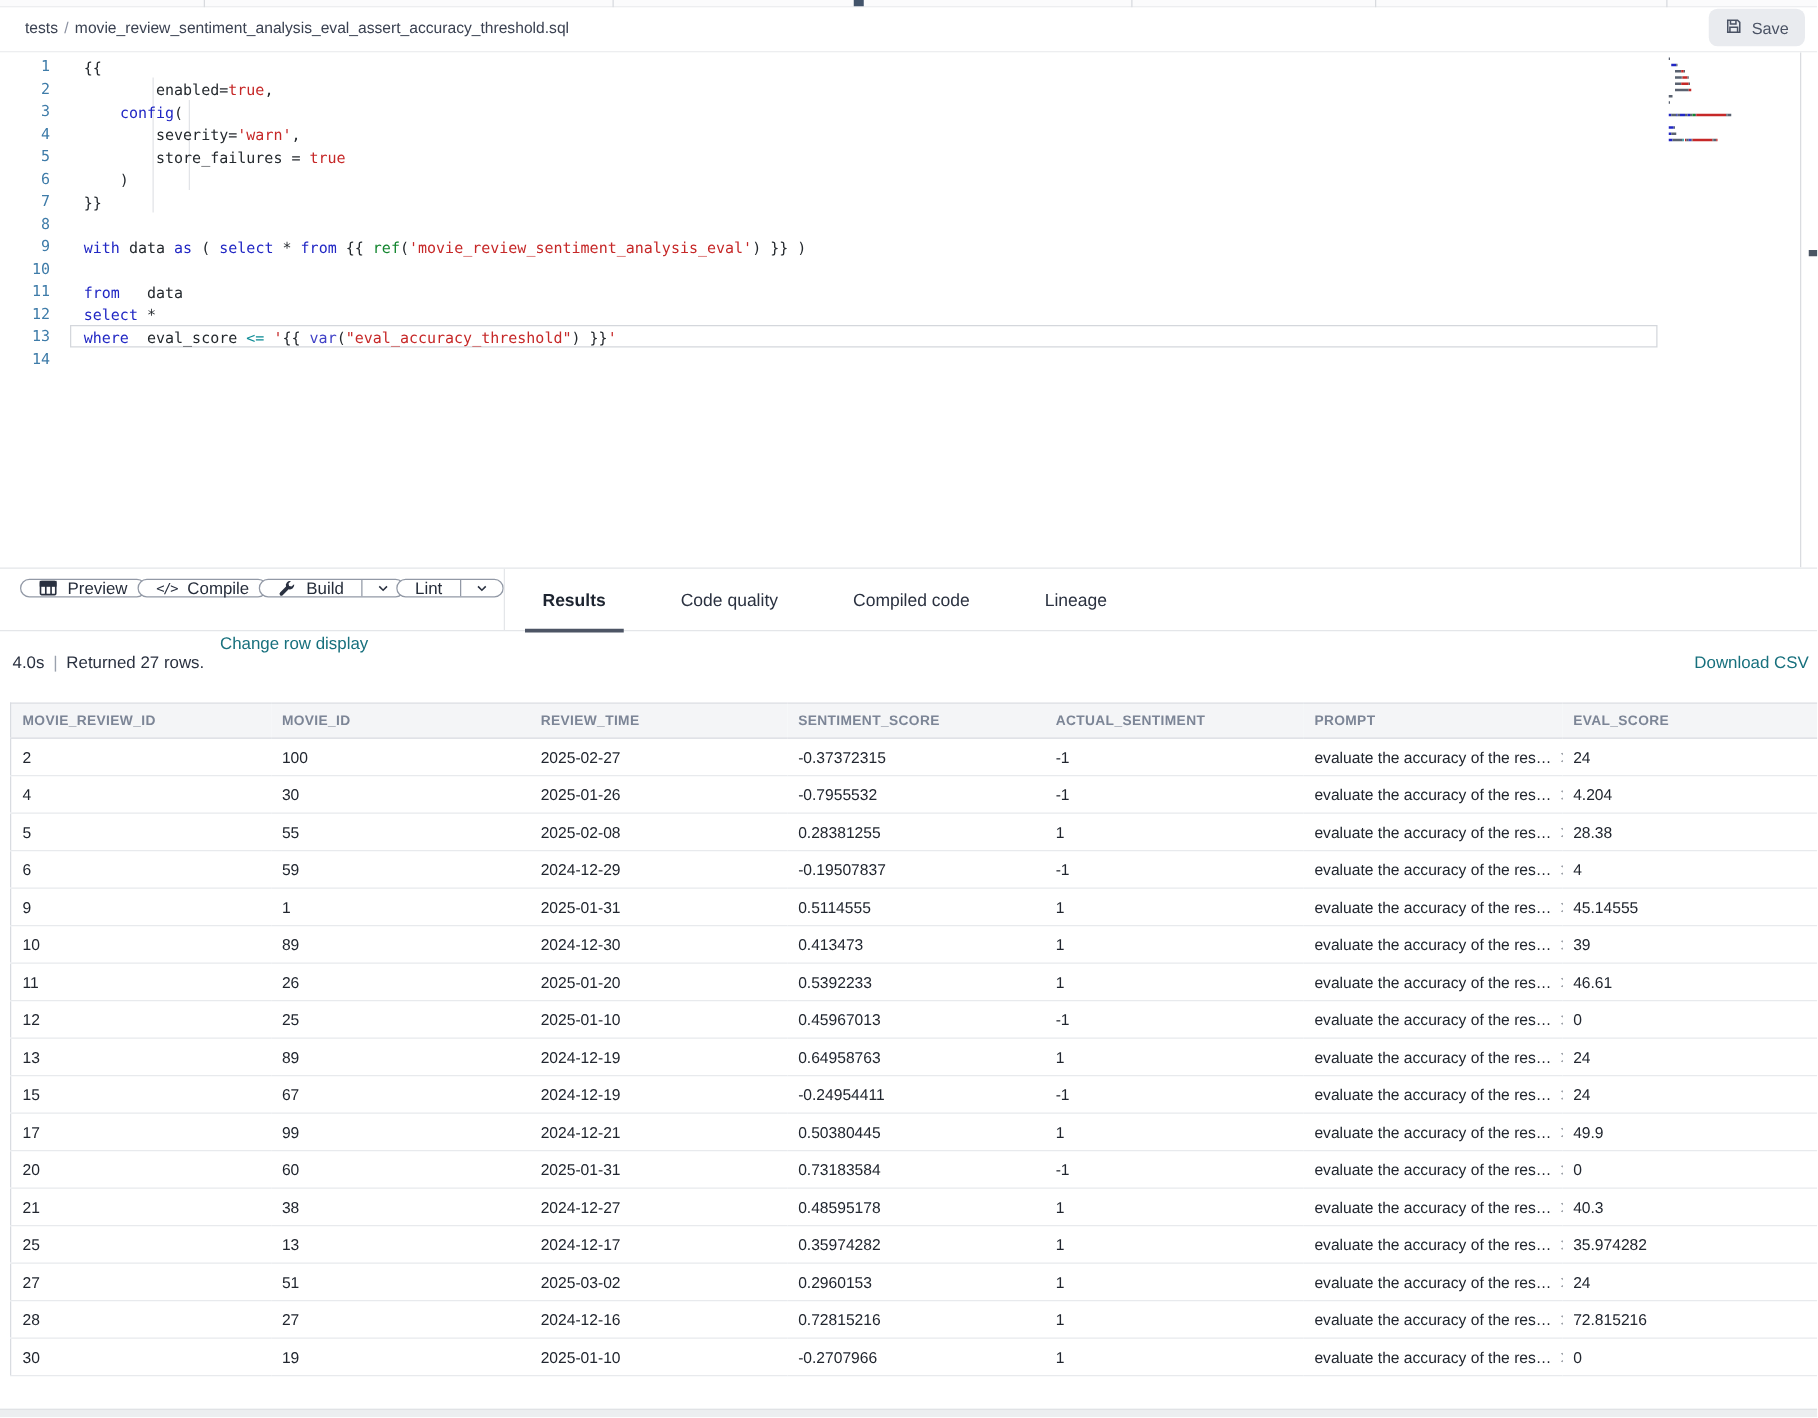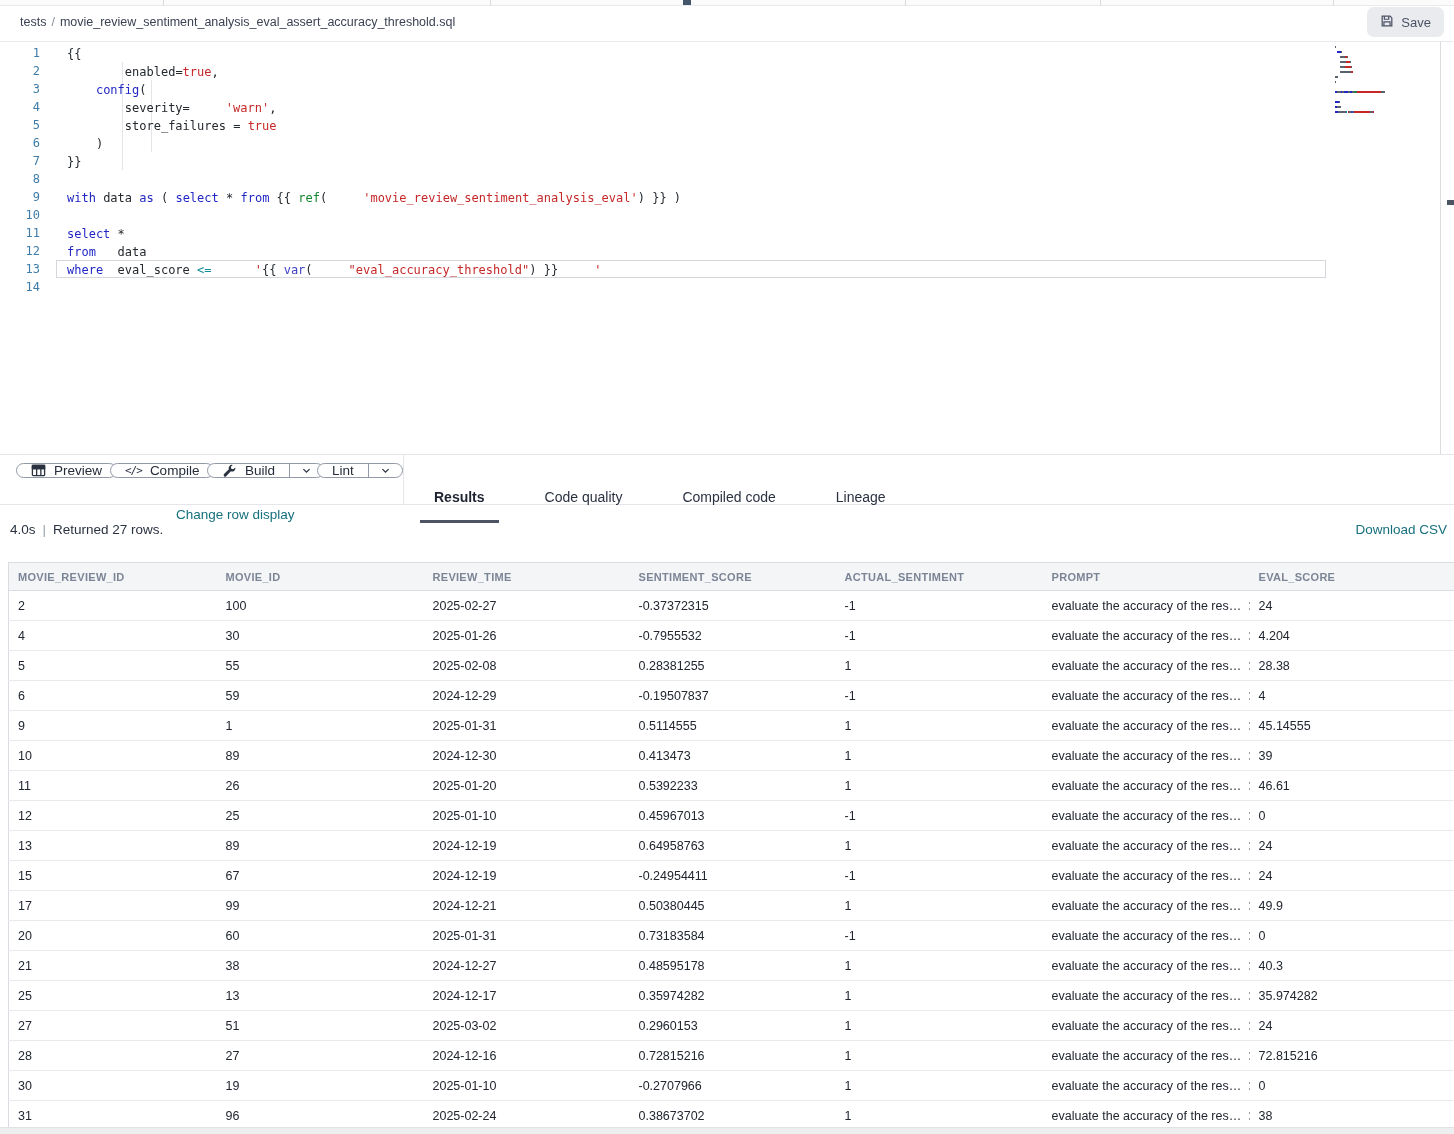--- a/index.html
+++ b/index.html
@@ -18,21 +18,21 @@
   .breadcrumb .sep { color:#8a90a0; margin:0 5px; }
   .save-btn { position:absolute; right:10px; top:1px; height:30px; padding:0 13px; background:#e9ebef; border:none; border-radius:7px; display:flex; align-items:center; gap:7px; font-size:13px; color:#4a5264; font-family:inherit; cursor:pointer; }
 
   
   .editor { position:absolute; left:0; top:42px; width:1454px; height:412px; background:#fff; font-family:"DejaVu Sans Mono","Liberation Mono",monospace; font-size:12px; }
   .gutter { position:absolute; left:0; top:2px; width:40px; }
   .gutter-num { height:18px; line-height:18px; text-align:right; color:#3f7ca9; }
   .code-lines { position:absolute; left:56px; top:2px; width:1270px; }
   .code-line { height:18px; line-height:18px; white-space:pre; padding-left:10px; border:1px solid transparent; }
   .code-line.current { border-color:#d4d7dc; background:#fff; }
-  .tok-p { color:#24292e; } .tok-k { color:#2127c4; } .tok-s { color:#c62828;margin-left:36px; }
+  .tok-p { color:#24292e; } .tok-k { color:#2127c4; } .tok-s { color:#c62828; }
   .tok-a { color:#c62828; } .tok-f { color:#13862f; } .tok-v { color:#4142c7; } .tok-o { color:#0e8c96; }
   .indent-guide { position:absolute; width:1px; background:#e2e4e8; }
   .guide1 { left:122px; top:20px; height:108px; }
   .guide2 { left:151px; top:38px; height:72px; }
 
   
   .minimap { position:absolute; left:1335px; top:4px; width:100px; }
   .mm-line { height:2px; margin-bottom:3px; white-space:nowrap; font-size:0; }
   .mm-line span { display:inline-block; height:2px; vertical-align:top; }
   .editor-divider { position:absolute; left:1440px; top:0; width:1px; height:412px; background:#dadce0; }
@@ -42,21 +42,21 @@
   .toolbar-row { position:absolute; left:0; top:454px; width:1454px; height:51px; background:#fff; border-top:1px solid #e4e6e9; border-bottom:1px solid #e4e6e9; }
   .toolbar-row .vsep { position:absolute; left:403px; top:0; width:1px; height:49px; background:#e4e6e9; }
   .btn { position:absolute; top:8px; height:15px; display:flex; align-items:center; background:#fff; border:1px solid #9299a6; border-radius:8px; font-size:13.5px; color:#252c3a; font-family:inherit; cursor:pointer; }
   .btn .icon { display:flex; align-items:center; margin-right:8px; }
   .btn-main { display:flex; align-items:center; padding:0 14px; height:100%; }
   .btn-split .btn-main { border-right:1px solid #9299a6; }
   .btn-caret { display:flex; align-items:center; justify-content:center; width:33px; height:100%; cursor:pointer; }
   #btn-preview { left:16px; } #btn-compile { left:110px; } #btn-build { left:207px; } #btn-lint { left:317px; }
   .code-glyph { font-family:"DejaVu Sans Mono",monospace; font-size:11px; color:#2a3140; letter-spacing:-1px; }
 
-  .tabs { position:absolute; left:420px; top:17px; height:50px; display:flex; gap:32px; }
+  .tabs { position:absolute; left:420px; top:0; height:50px; display:flex; gap:32px; }
   .tab { position:relative; display:flex; align-items:center; height:50px; padding:0 14px; font-size:14px; color:#2a3140; cursor:pointer; }
   .tab.active { font-weight:bold; color:#1d2430; }
   .tab.active::after { content:""; position:absolute; left:0; right:0; bottom:-1px; height:3px; background:#4d5565; }
 
   
   .status-row { position:absolute; left:0; top:506px; width:1454px; height:50px; }
   .status-left { position:absolute; left:10px; top:16px; font-size:13.5px; color:#2a3140; }
   .status-left .pipe { color:#9aa1ad; margin:0 7px; }
   .link { color:#17707d; cursor:pointer; font-size:13.5px; }
   .change-display { position:absolute; left:176px; top:1px; }
@@ -127,22 +127,22 @@
         <div class="code-line"><span class="tok-p">{{</span></div>
         <div class="code-line"><span class="tok-p">        </span><span class="tok-p">enabled</span><span class="tok-p">=</span><span class="tok-a">true</span><span class="tok-p">,</span></div>
         <div class="code-line"><span class="tok-p">    </span><span class="tok-k">config</span><span class="tok-p">(</span></div>
         <div class="code-line"><span class="tok-p">        </span><span class="tok-p">severity</span><span class="tok-p">=</span><span class="tok-s">'warn'</span><span class="tok-p">,</span></div>
         <div class="code-line"><span class="tok-p">        </span><span class="tok-p">store_failures = </span><span class="tok-a">true</span></div>
         <div class="code-line"><span class="tok-p">    )</span></div>
         <div class="code-line"><span class="tok-p">}}</span></div>
         <div class="code-line"></div>
         <div class="code-line"><span class="tok-k">with</span><span class="tok-p"> data </span><span class="tok-k">as</span><span class="tok-p"> ( </span><span class="tok-k">select</span><span class="tok-p"> * </span><span class="tok-k">from</span><span class="tok-p"> {{ </span><span class="tok-f">ref</span><span class="tok-p">(</span><span class="tok-s">'movie_review_sentiment_analysis_eval'</span><span class="tok-p">)</span><span class="tok-p"> }} )</span></div>
         <div class="code-line"></div>
+        <div class="code-line"><span class="tok-k">from</span><span class="tok-p">   data</span></div>
         <div class="code-line"><span class="tok-k">select</span><span class="tok-p"> *</span></div>
-        <div class="code-line"><span class="tok-k">from</span><span class="tok-p">   data</span></div>
         <div class="code-line current"><span class="tok-k">where</span><span class="tok-p">  eval_score </span><span class="tok-o">&lt;=</span><span class="tok-p"> </span><span class="tok-s">'</span><span class="tok-p">{{ </span><span class="tok-v">var</span><span class="tok-p">(</span><span class="tok-s">"eval_accuracy_threshold"</span><span class="tok-p">)</span><span class="tok-p"> }}</span><span class="tok-s">'</span></div>
       </div>
     <div class="minimap" id="minimap">
         <div class="mm-line"><span style="width: 1px; background: rgb(90, 98, 112);"></span></div>
         <div class="mm-line"><span style="width: 2px; background: transparent;"></span><span style="width: 4px; background: rgb(33, 39, 196);"></span><span style="width: 1px; background: rgb(90, 98, 112);"></span></div>
         <div class="mm-line"><span style="width: 5px; background: transparent;"></span><span style="width: 4px; background: rgb(90, 98, 112);"></span><span style="width: 1px; background: rgb(90, 98, 112);"></span><span style="width: 2px; background: rgb(198, 40, 40);"></span><span style="width: 1px; background: rgb(90, 98, 112);"></span></div>
         <div class="mm-line"><span style="width: 5px; background: transparent;"></span><span style="width: 5px; background: rgb(90, 98, 112);"></span><span style="width: 1px; background: rgb(90, 98, 112);"></span><span style="width: 4px; background: rgb(198, 40, 40);"></span><span style="width: 1px; background: rgb(90, 98, 112);"></span></div>
         <div class="mm-line"><span style="width: 5px; background: transparent;"></span><span style="width: 5px; background: rgb(90, 98, 112);"></span><span style="width: 6px; background: rgb(198, 40, 40);"></span><span style="width: 1px; background: rgb(90, 98, 112);"></span></div>
         <div class="mm-line"><span style="width: 5px; background: transparent;"></span><span style="width: 11px; background: rgb(90, 98, 112);"></span><span style="width: 2px; background: rgb(198, 40, 40);"></span></div>
         <div class="mm-line"><span style="width: 3px; background: rgb(90, 98, 112);"></span></div>
@@ -545,36 +545,18 @@
                 <span>evaluate the accuracy of the res…</span>
                 <span style="display: inline-flex;">
                   <svg width="10" height="10" viewBox="0 0 16 16" fill="none" stroke="#3a4150" stroke-width="2">
                     <path d="M5.5 2.5l6 5.5-6 5.5"></path>
                   </svg>
                 </span>
               </span>
             </td>
             <td>0</td>
           </tr>
-          <tr>
-            <td>31</td>
-            <td>96</td>
-            <td>2025-02-24</td>
-            <td>0.38673702</td>
-            <td>1</td>
-            <td>
-              <span class="prompt-cell">
-                <span>evaluate the accuracy of the res…</span>
-                <span style="display: inline-flex;">
-                  <svg width="10" height="10" viewBox="0 0 16 16" fill="none" stroke="#3a4150" stroke-width="2">
-                    <path d="M5.5 2.5l6 5.5-6 5.5"></path>
-                  </svg>
-                </span>
-              </span>
-            </td>
-            <td>38</td>
-          </tr>
         </tbody>
     </table>
   </div>
 
   <div class="bottom-scrollbar"></div>
 </div>
 
 </body></html>

